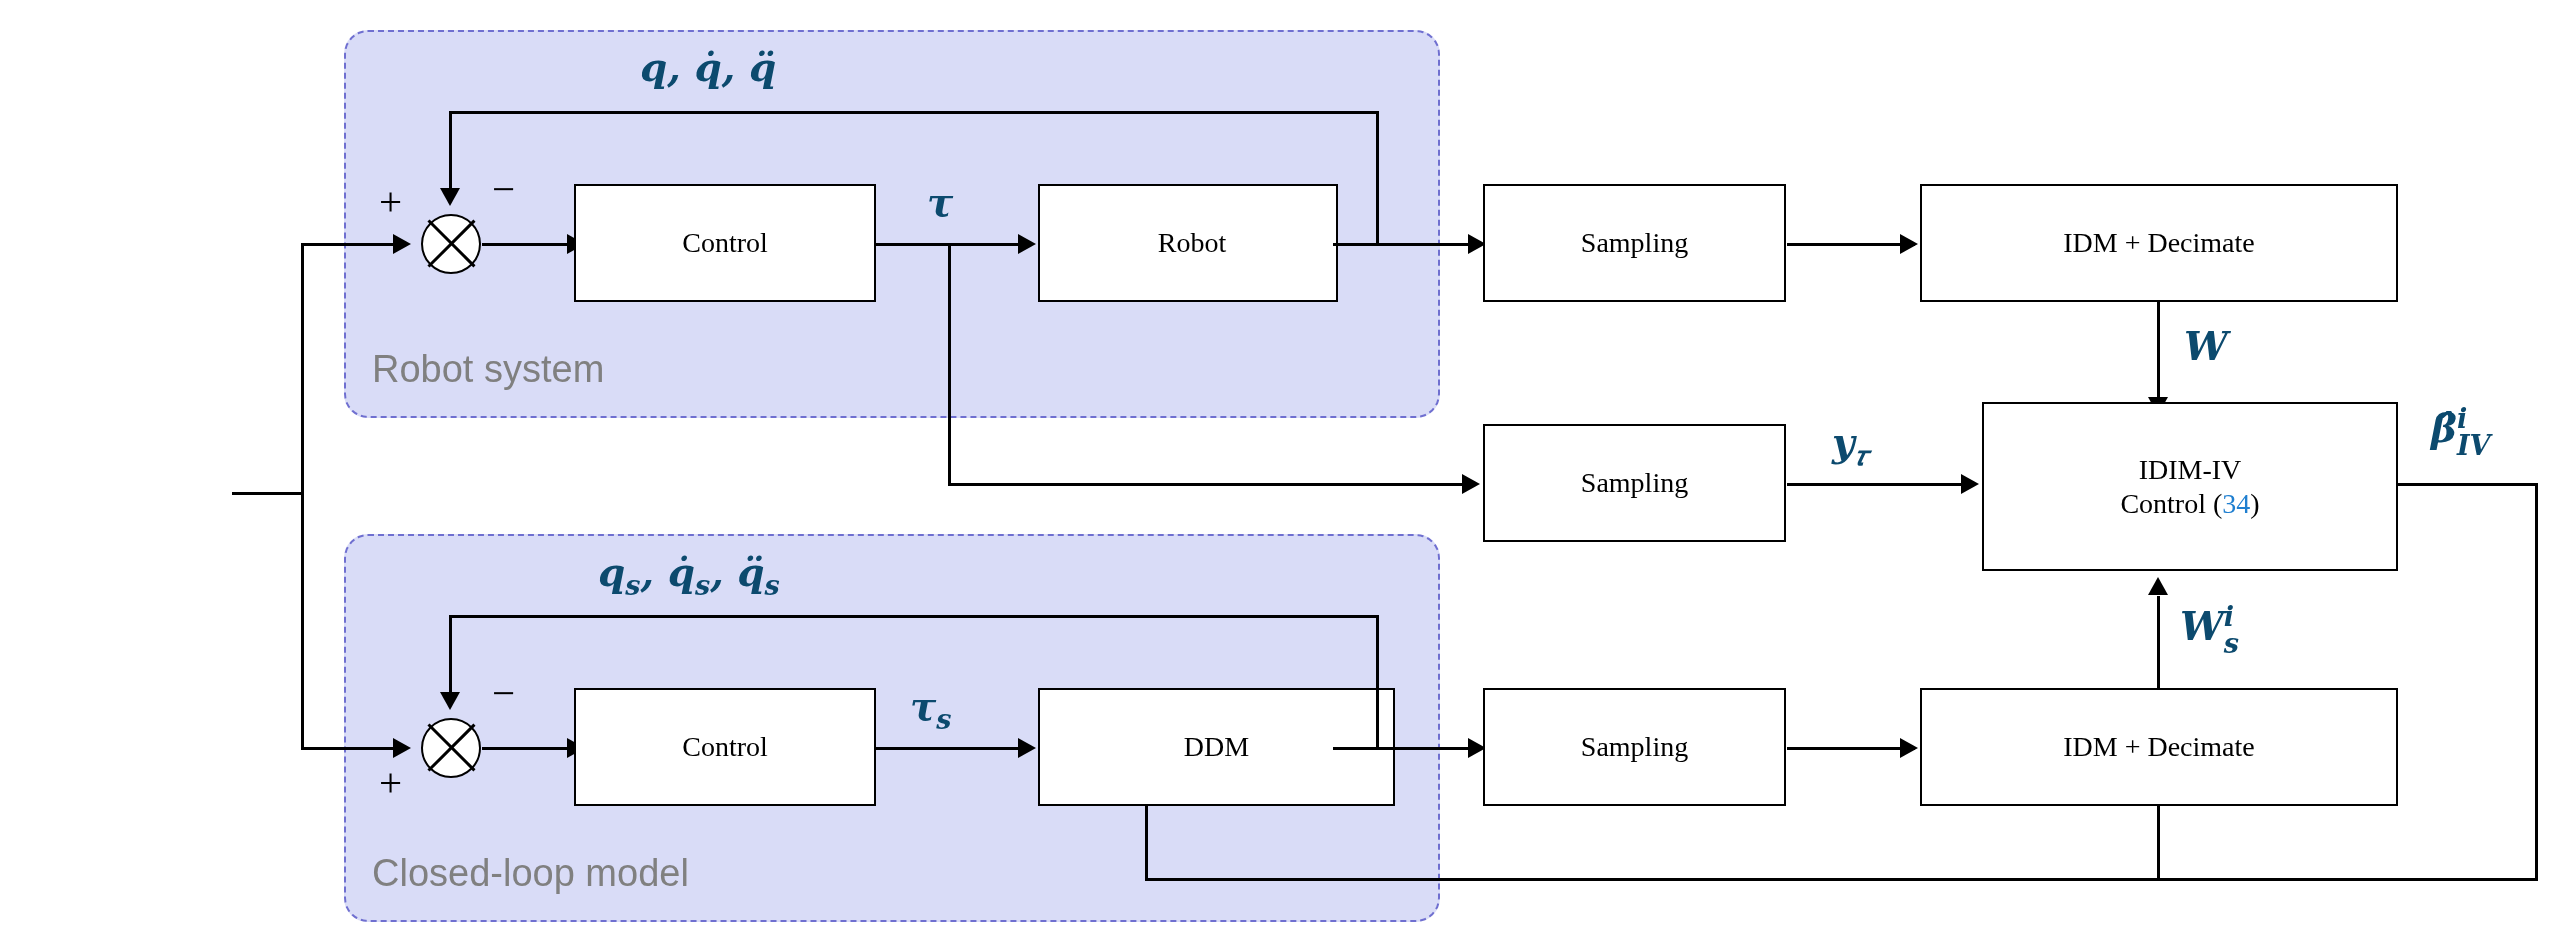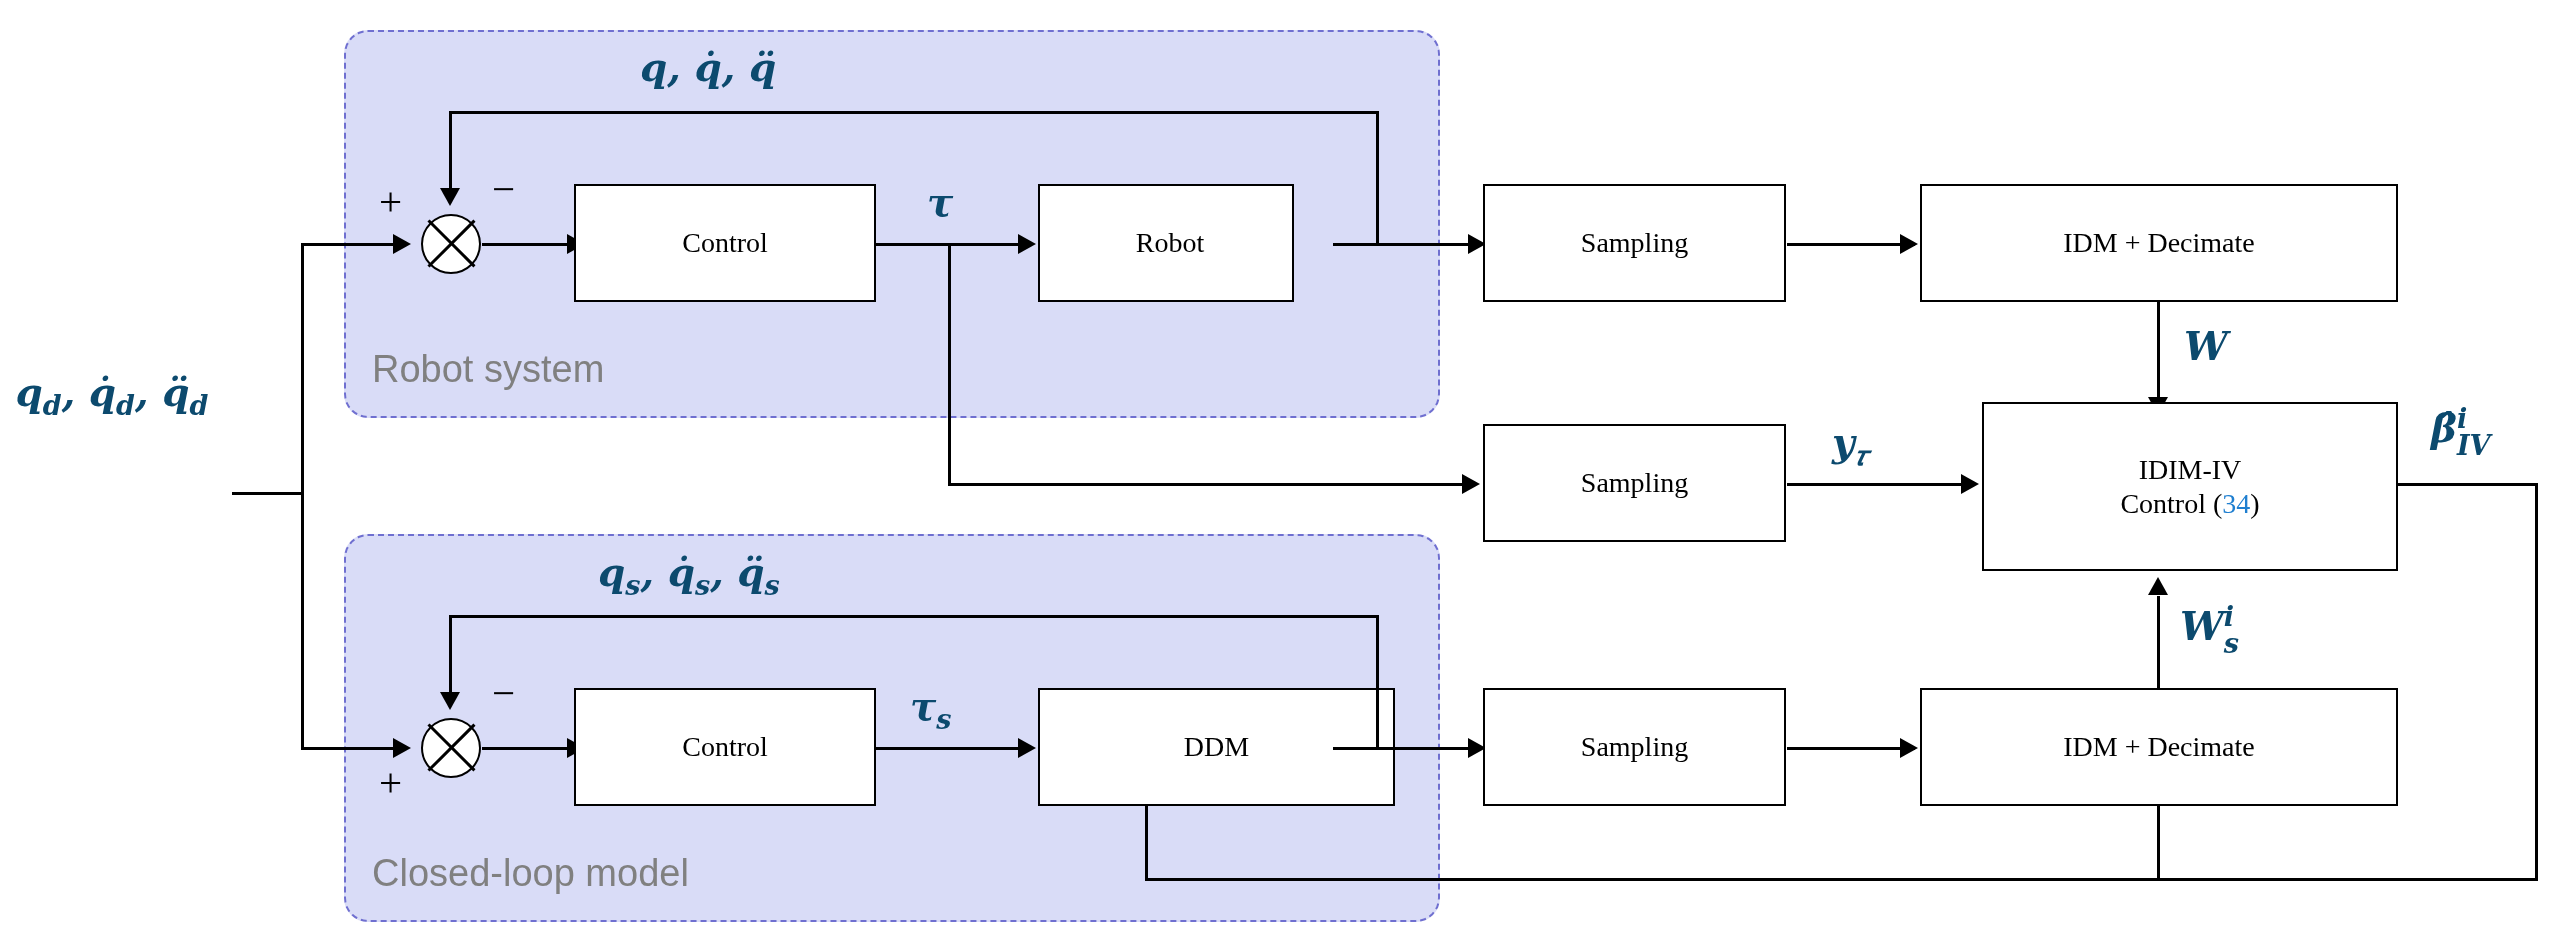--- a/index.html
+++ b/index.html
@@ -131,24 +131,20 @@
 <body>
 
 <div id="root">
 
   <div class="abs panel" style="left:344px; top:29.5px; width:1096px; height:388px;"></div>
   <div class="abs panel-label" style="left:372px; top:348px;">Robot system</div>
 
   <div class="abs panel" style="left:344px; top:534px; width:1096px; height:388px;"></div>
   <div class="abs panel-label" style="left:372px; top:852px;">Closed-loop model</div>
 
-  <div class="abs mathlbl" style="left:15.5px; top:369px;">
-    
-    <i>q</i><span class="sub">d</span>, <i>q̇</i><span class="sub">d</span>, <i>q̈</i><span class="sub">d</span>
-  </div>
 
   <div class="abs hline" style="left:232px; top:492px; width:70px;"></div>
 
   <div class="abs vline" style="left:301px; top:244px; height:506px;"></div>
 
   <div class="abs hline" style="left:301px; top:243px; width:98px;"></div>
   <div class="abs arrow-r" style="left:393px; top:234px;"></div>
 
   <div class="abs hline" style="left:301px; top:747px; width:98px;"></div>
   <div class="abs arrow-r" style="left:393px; top:738px;"></div>
@@ -165,21 +161,21 @@
   <div class="abs hline" style="left:876px; top:243px; width:147px;"></div>
   <div class="abs arrow-r" style="left:1018px; top:234px;"></div>
   <div class="abs mathlbl" style="left:927px; top:179px;">
     𝝉
   </div>
 
   <div class="abs vline" style="left:948px; top:243px; height:242px;"></div>
   <div class="abs hline" style="left:948px; top:483px; width:520px;"></div>
   <div class="abs arrow-r" style="left:1462px; top:474px;"></div>
 
-  <div class="abs box" style="left:1038px; top:184px; width:256px; height:118px;padding-left:8px;">Robot</div>
+  <div class="abs box" style="left:1038px; top:184px; width:300px; height:118px;padding-left:8px;">Robot</div>
 
   <div class="abs hline" style="left:1333px; top:243px; width:149px;"></div>
   <div class="abs arrow-r" style="left:1468px; top:234px;"></div>
 
   <div class="abs vline" style="left:1376px; top:111px; height:133px;"></div>
   <div class="abs hline" style="left:449px; top:111px; width:930px;"></div>
   <div class="abs vline" style="left:449px; top:111px; height:83px;"></div>
   <div class="abs arrow-d" style="left:440px; top:188px;"></div>
   <div class="abs mathlbl" style="left:640px; top:44px;">
     

